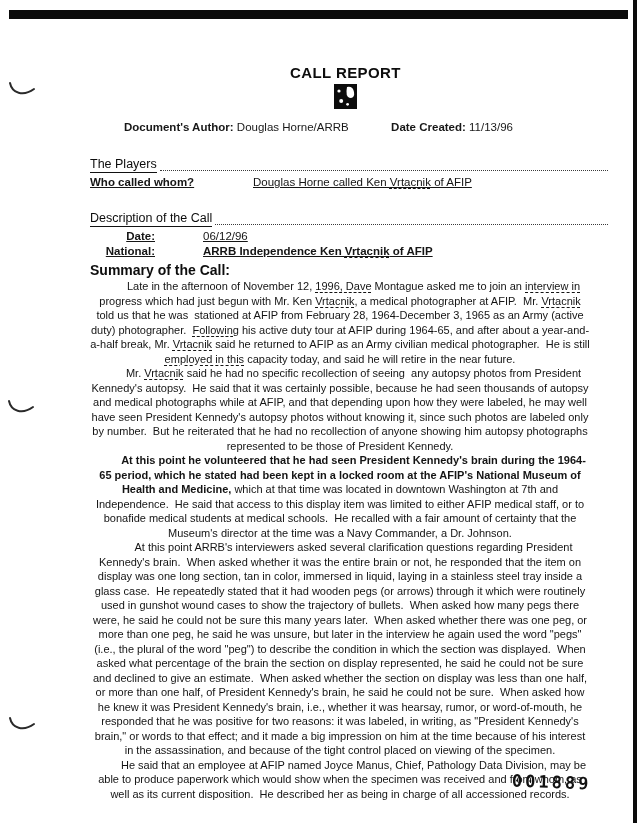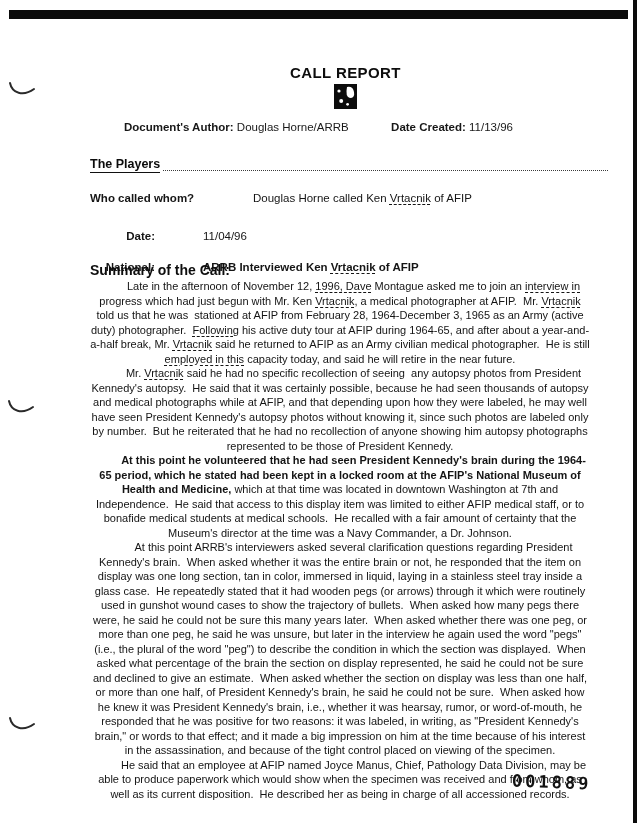--- a/index.html
+++ b/index.html
@@ -24,23 +24,23 @@
   .doc-title{font-size:15px;font-weight:bold;letter-spacing:.4px;color:#0d0d0d;}
   .stamp-icon{margin-top:3px;display:inline-block;line-height:0;}
 
   
   .author-line{position:absolute;top:121px;left:0;width:637px;text-align:center;font-size:11.5px;color:#181818;}
   .author-line .gap{display:inline-block;width:36px;}
 
   
   .section{position:absolute;left:90px;width:518px;font-size:11.5px;}
   .section-head{display:flex;align-items:flex-end;}
-  .section-heading{font-weight:bold;font-size:12.5px;color:#0c0c0c;border-bottom:1.5px solid #111;padding-bottom:1px;white-space:nowrap;}
+  .section-heading{font-weight:normal;font-size:12.5px;color:#0c0c0c;border-bottom:1.5px solid #111;padding-bottom:1px;white-space:nowrap;}
   .rule-line{flex:1;border-bottom:1.5px dotted #3a3a3a;margin:0 0 2px 3px;height:0;}
-  .row{display:flex;margin-top:19px;}
+  .row{display:flex;margin-top:3px;text-decoration:underline;}
   .row .label{font-weight:bold;flex:0 0 auto;}
   .players-row .label{width:115px;}
   .desc-row .label{width:65px;text-align:right;}
   .row .value{white-space:pre-wrap;padding-left:48px;}
 
   
   .summary{position:absolute;top:262px;left:90px;width:500px;}
   .summary-heading{font-weight:bold;font-size:14px;margin-bottom:1px;color:#0d0d0d;}
   .para{margin:0;font-size:11px;line-height:14.5px;text-indent:27px;white-space:pre-wrap;color:#141414;text-align:center;}
 
@@ -93,27 +93,31 @@
     <span class="section-heading">The Players</span>
     <span class="rule-line"></span>
   </div>
   <div class="row players-row">
     <span class="label">Who called whom?</span>
     <span class="value"><span>Douglas Horne called Ken </span><span class="u">Vrtacnik</span><span> of AFIP</span></span>
   </div>
 </div>
 
 <div class="section" style="top:211px;">
+  <div class="section-head">
+    <span class="section-heading">Description of the Call</span>
+    <span class="rule-line"></span>
+  </div>
   <div class="row desc-row">
     <span class="label">Date:</span>
-    <span class="value">11/04/96</span>
+    <span class="value">06/12/96</span>
   </div>
   <div class="row desc-row">
     <span class="label">National:</span>
-    <span class="value"><span class="b">ARRB Interviewed Ken </span><span class="b u">Vrtacnik</span><span class="b"> of AFIP</span></span>
+    <span class="value"><span class="b">ARRB Independence Ken </span><span class="b u">Vrtacnik</span><span class="b"> of AFIP</span></span>
   </div>
 </div>
 
 <div class="summary">
   <div class="summary-heading">Summary of the Call:</div>
   <div>
       <p class="para"><span>Late in the afternoon of November 12, </span><span class="u">1996, Dave</span><span> Montague asked me to join an </span><span class="u">interview in</span><span> progress which had just begun with Mr. Ken </span><span class="u">Vrtacnik</span><span>, a medical photographer at AFIP.  Mr. </span><span class="u">Vrtacnik</span><span> told us that he was  stationed at AFIP from February 28, 1964-December 3, 1965 as an Army (active duty) photographer.  </span><span class="u">Following</span><span> his active duty tour at AFIP during 1964-65, and after about a year-and-a-half break, Mr. </span><span class="u">Vrtacnik</span><span> said he returned to AFIP as an Army civilian medical photographer.  He is still </span><span class="u">employed in this</span><span> capacity today, and said he will retire in the near future.</span></p>
       <p class="para"><span>Mr. </span><span class="u">Vrtacnik</span><span> said he had no specific recollection of seeing  any autopsy photos from President Kennedy's autopsy.  He said that it was certainly possible, because he had seen thousands of autopsy and medical photographs while at AFIP, and that depending upon how they were labeled, he may well have seen President Kennedy's autopsy photos without knowing it, since such photos are labeled only by number.  But he reiterated that he had no recollection of anyone showing him autopsy photographs represented to be those of President Kennedy.</span></p>
       <p class="para"><span class="b">At this point he volunteered that he had seen President Kennedy's brain during the 1964-65 period, which he stated had been kept in a locked room at the AFIP's National Museum of Health and Medicine,</span><span> which at that time was located in downtown Washington at 7th and Independence.  He said that access to this display item was limited to either AFIP medical staff, or to bonafide medical students at medical schools.  He recalled with a fair amount of certainty that the Museum's director at the time was a Navy Commander, a Dr. Johnson.</span></p>
       <p class="para"><span>At this point ARRB's interviewers asked several clarification questions regarding President Kennedy's brain.  When asked whether it was the entire brain or not, he responded that the item on display was one long section, tan in color, immersed in liquid, laying in a stainless steel tray inside a glass case.  He repeatedly stated that it had wooden pegs (or arrows) through it which were routinely used in gunshot wound cases to show the trajectory of bullets.  When asked how many pegs there were, he said he could not be sure this many years later.  When asked whether there was one peg, or more than one peg, he said he was unsure, but later in the interview he again used the word "pegs" (i.e., the plural of the word "peg") to describe the condition in which the section was displayed.  When asked what percentage of the brain the section on display represented, he said he could not be sure and declined to give an estimate.  When asked whether the section on display was less than one half, or more than one half, of President Kennedy's brain, he said he could not be sure.  When asked how he knew it was President Kennedy's brain, i.e., whether it was hearsay, rumor, or word-of-mouth, he responded that he was positive for two reasons: it was labeled, in writing, as "President Kennedy's brain," or words to that effect; and it made a big impression on him at the time because of his interest in the assassination, and because of the tight control placed on viewing of the specimen.</span></p>

